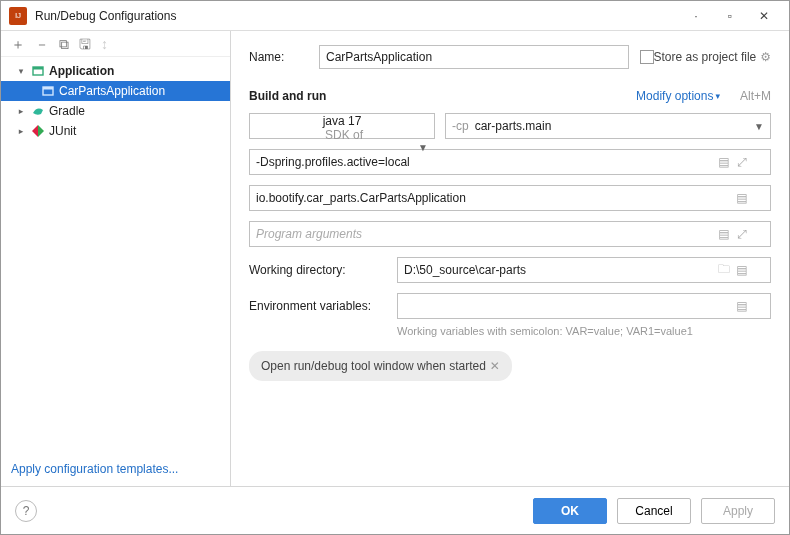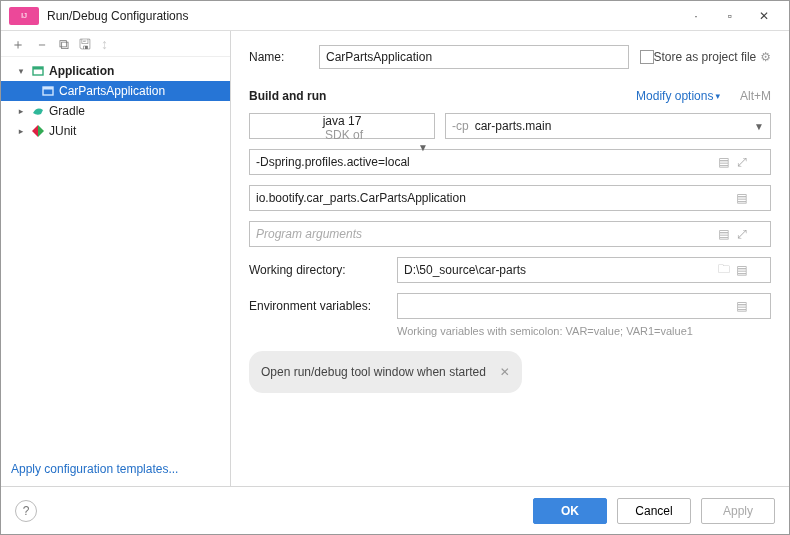--- a/index.html
+++ b/index.html
@@ -1,18 +1,18 @@
 <!DOCTYPE html>
 <html><head>
 <meta charset="utf-8">
 <style>
 * { box-sizing: border-box; margin: 0; padding: 0; font-family: "Segoe UI", Arial, sans-serif; font-size: 12px; }
 body { background: #fff; width: 790px; height: 535px; border: 1px solid #999; display: flex; flex-direction: column; color: #222; }
 .titlebar { height: 30px; display: flex; align-items: center; padding: 0 8px; border-bottom: 1px solid #ddd; }
-.titlebar .icon-box { width: 30px; height: 18px; background: #ec4899; border-radius: 2px; display:flex; align-items:center; justify-content:center; color:#fff; font-size:8px; margin-right:8px;}
+.titlebar .icon-box { width: 18px; height: 18px; background: #c2410c; border-radius: 2px; display:flex; align-items:center; justify-content:center; color:#fff; font-size:8px; margin-right:8px;}
 .titlebar .title { flex: 1; font-size: 12px; }
 .titlebar .winbtn { width: 34px; text-align: center; font-size: 12px; color:#444; cursor:pointer;}
 .body { flex: 1; display: flex; overflow: hidden; }
 .left { width: 230px; border-right: 1px solid #d6d6d6; display:flex; flex-direction:column; }
 .toolbar { height: 26px; display:flex; align-items:center; gap:10px; padding:0 10px; border-bottom:1px solid #eee; color:#666;}
 .toolbar span { cursor:pointer; font-size:14px; line-height:1; color:#777;}
 .tree { flex:1; padding-top:4px; }
 .tree-row { display:flex; align-items:center; height:20px; padding-left:6px; gap:4px; }
 .tree-row.sel { background:#2675d6; color:#fff; }
 .tree-row .exp { width:12px; text-align:center; color:#666; font-size:9px;}
@@ -45,21 +45,21 @@
 .select .cpflag { color:#999; margin-right:6px;}
 .fieldwrap { display:flex; align-items:center; border:1px solid #c0c0c0; height:26px; padding:0 19px 0 6px; margin-bottom:10px;}
 .fieldwrap input { border:none; outline:none; flex:1; height:22px; padding:0;}
 .fieldwrap input::placeholder { color:#aaa; font-style:italic;}
 .fieldwrap .ic { color:#aaa; width:18px; text-align:center; font-size:12px; cursor:pointer;}
 .hint { color:#999; font-size:11px; margin:-4px 0 10px 0;}
 .pair { display:flex; align-items:center; margin-bottom:10px; gap:8px;}
 .pair .plab { width:140px; }
 .pair .fieldwrap { flex:1; margin-bottom:0;}
 .sub { color:#999; font-size:11px; margin:-4px 0 14px 148px;}
-.pill { display:inline-flex; align-items:center; background:#ececec; border-radius:14px; padding:14px 12px; font-size:12px; gap:14px; color:#444;}
+.pill { display:inline-flex; align-items:center; background:#ececec; border-radius:14px; padding:8px 12px; font-size:12px; gap:4px; color:#444;}
 .pill .x { color:#999; cursor:pointer;}
 .footer { border-top:1px solid #d6d6d6; height:48px; display:flex; align-items:center; padding:0 14px; gap:10px;}
 .footer .help { width:22px; height:22px; border:1px solid #bbb; border-radius:50%; display:flex; align-items:center; justify-content:center; color:#777; cursor:pointer;}
 .footer .sp { flex:1;}
 button.btn { height:26px; min-width:74px; border:1px solid #bbb; background:#fff; border-radius:2px; cursor:pointer; font-size:12px; padding:0 10px;}
 button.btn.primary { background:#3b86de; border-color:#3b86de; color:#fff; font-weight:600;}
 button.btn:disabled { color:#aaa;}
 svg { display:block;}
 </style>
 </head>

